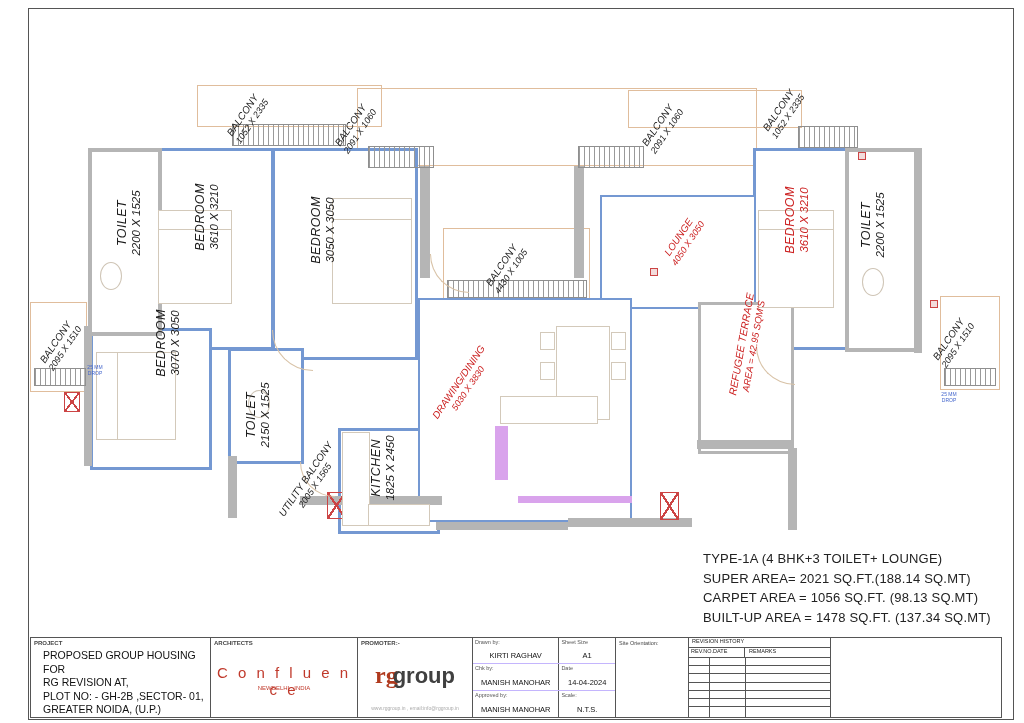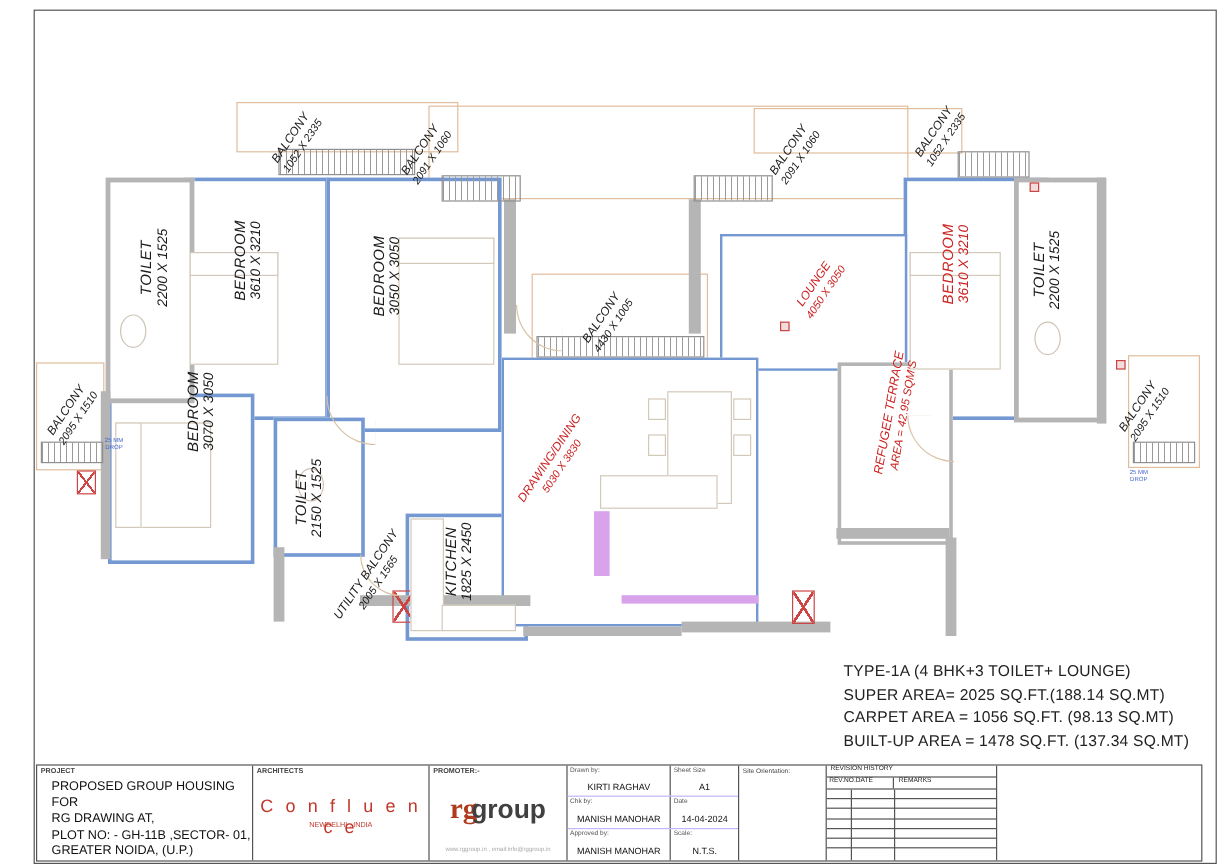--- a/index.html
+++ b/index.html
@@ -223,32 +223,32 @@
       <span class="l1">REFUGEE TERRACE</span>
       <span class="l2">AREA = 42.95 SQM'S</span>
     </div>
 
     <div class="btag" style="left:84px;top:365px;width:22px;">25 MM DROP</div>
     <div class="btag" style="left:938px;top:392px;width:22px;">25 MM DROP</div>
   </div>
 
   <div id="area-summary">
     <div>TYPE-1A (4 BHK+3 TOILET+ LOUNGE)</div>
-    <div>SUPER AREA= 2025 SQ.FT.(188.14 SQ.MT)</div>
+    <div>SUPER AREA= 2021 SQ.FT.(188.14 SQ.MT)</div>
     <div>CARPET AREA = 1056 SQ.FT. (98.13 SQ.MT)</div>
     <div>BUILT-UP AREA = 1478 SQ.FT. (137.34 SQ.MT)</div>
   </div>
 
   <div id="titleblock">
     <div class="tb-cell" style="width:180px;">
       <div class="tb-label">PROJECT</div>
       <div class="tb-proj-lines">
         <div>PROPOSED GROUP HOUSING FOR</div>
-        <div>RG DRAWING AT,</div>
-        <div>PLOT NO: - GH-11B ,SECTOR- 01,</div>
+        <div>RG REVISION AT,</div>
+        <div>PLOT NO: - GH-2B ,SECTOR- 01,</div>
         <div>GREATER NOIDA, (U.P.)</div>
       </div>
     </div>
     <div class="tb-cell" style="width:147px;">
       <div class="tb-label">ARCHITECTS</div>
       <div class="tb-arch-name">C o n f l u e n c e</div>
       <div class="tb-arch-city">NEWDELHI , INDIA</div>
     </div>
     <div class="tb-cell" style="width:115px;">
       <div class="tb-label">PROMOTER:-</div>

